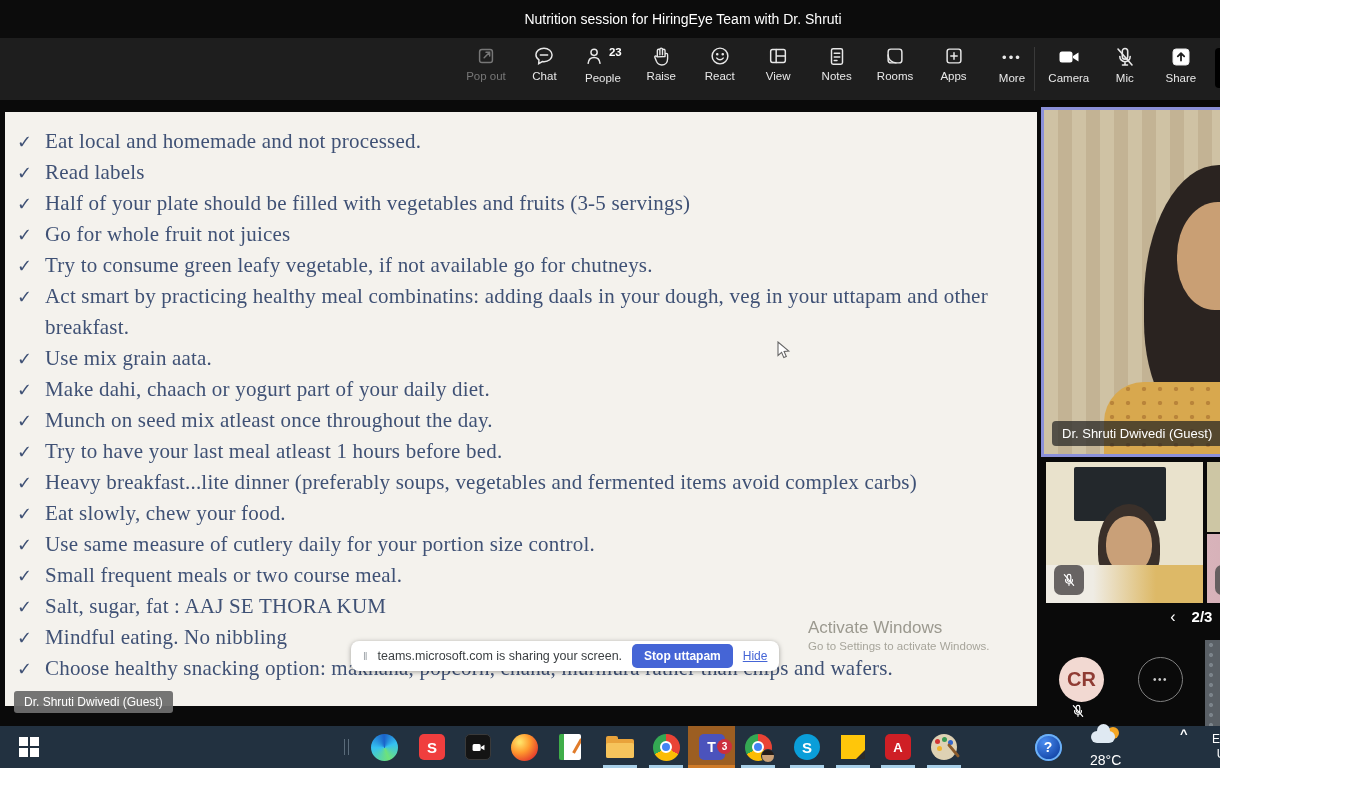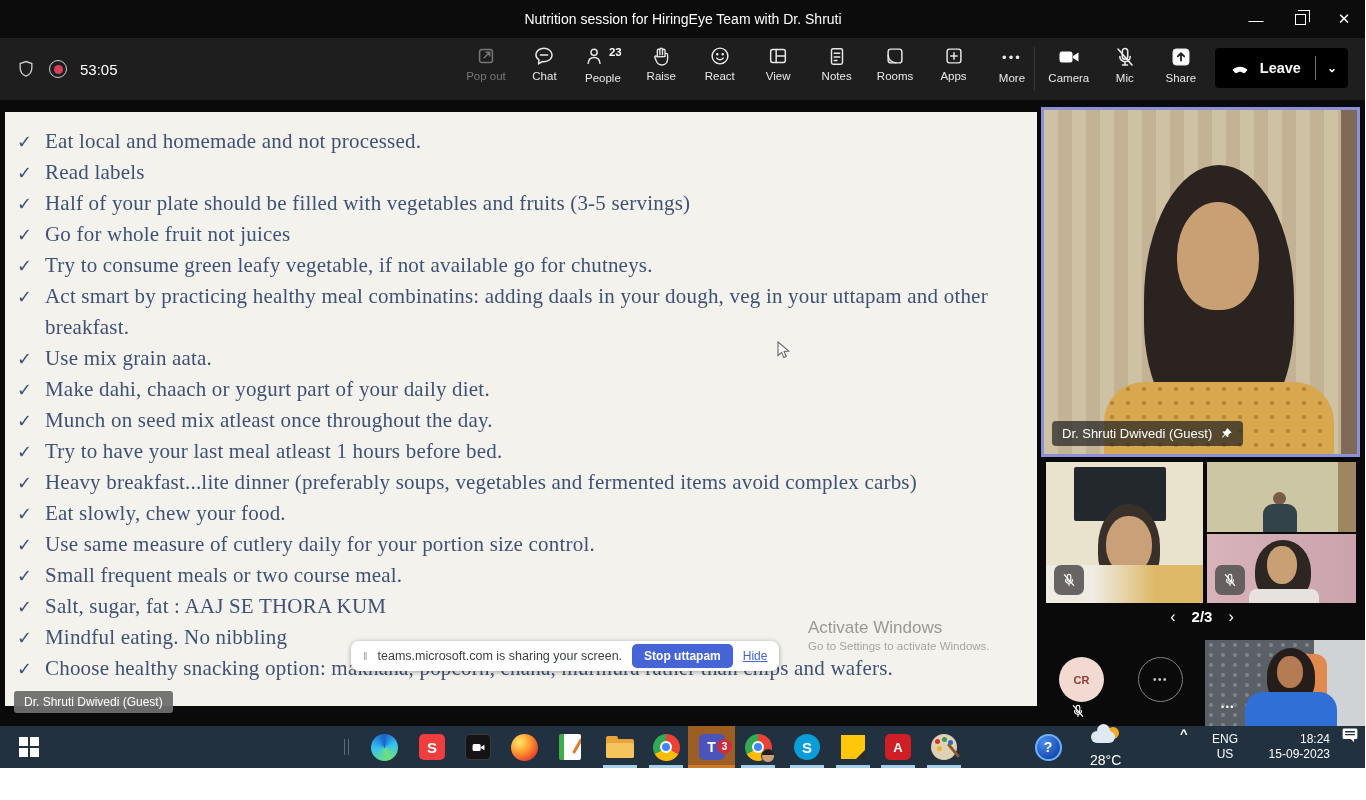--- a/index.html
+++ b/index.html
@@ -1,17 +1,17 @@
 <!DOCTYPE html>
 <html><head>
 <meta charset="utf-8">
 <style>
   * { margin:0; padding:0; box-sizing:border-box; }
   html,body { width:1366px; height:800px; font-family:"Liberation Sans",sans-serif; }
-  #screen { position:relative; width:1365px; height:800px; background:#fff; overflow:hidden; }
+  #screen { position:relative; width:1220px; height:800px; background:#fff; overflow:hidden; }
   .abs { position:absolute; }
 
   
   .titlebar { left:0; top:0; width:1366px; height:38px; background:#0c0c0c; }
   .title { width:100%; text-align:center; line-height:38px; color:#fff; font-size:14px; }
   .wctrl { top:0; height:38px; width:44px; display:flex; align-items:center; justify-content:center; color:#fff; font-size:15px; }
   .restore-box { width:11px; height:11px; border:1.5px solid #fff; position:relative; background:#0c0c0c; }
   .restore-box::before { content:""; position:absolute; left:2px; top:-4.5px; width:11px; height:11px; border:1.5px solid #fff; border-bottom:none; border-left:none; }
 
   
@@ -78,21 +78,21 @@
   .thC { left:1207px; top:534px; width:149px; height:69px; background:linear-gradient(90deg,#d8b3ba,#caa3ac); }
   .thC .hairC { position:absolute; left:48px; top:6px; width:56px; height:62px; background:#2e2622; border-radius:50% 50% 42% 42%; }
   .thC .faceC { position:absolute; left:60px; top:12px; width:30px; height:38px; background:#c99f74; border-radius:48%; }
   .thC .topC { position:absolute; left:42px; bottom:0; width:70px; height:14px; background:#e8e2df; border-radius:8px 8px 0 0; }
   .micbadge { position:absolute; left:8px; bottom:8px; width:30px; height:30px; background:rgba(92,88,88,.92); border-radius:7px; display:flex; align-items:center; justify-content:center; }
 
   .pager { left:1150px; top:604px; width:104px; display:flex; align-items:center; justify-content:center; gap:16px; color:#fff; }
   .pchev { font-size:16px; line-height:26px; }
   .plabel { font-size:15px; font-weight:600; line-height:26px; }
 
-  .avatarCR { left:1059px; top:657px; width:45px; height:45px; border-radius:50%; background:#f2d9d2; color:#8f3b33; font-weight:700; font-size:11px; display:flex; align-items:center; justify-content:center; }
+  .avatarCR { left:1059px; top:657px; width:45px; height:45px; border-radius:50%; background:#f2d9d2; color:#8f3b33; font-weight:700; font-size:20px; display:flex; align-items:center; justify-content:center; }
   .mic-small { left:1070px; top:703px; }
   .morecircle { left:1138px; top:657px; width:45px; height:45px; border-radius:50%; border:1px solid #808080; color:#c8c8c8; display:flex; align-items:center; justify-content:center; font-size:10px; letter-spacing:1.5px; }
   .thD { left:1205px; top:640px; width:161px; height:86px; background:linear-gradient(90deg,#5a6066 0 68%,#cfd3d6 68%); }
   .thD .wallpat { position:absolute; left:0; top:0; width:110px; height:100%; background-image:radial-gradient(#7b838a 2px, transparent 2.5px); background-size:12px 10px; }
   .thD .chairD { position:absolute; left:78px; top:14px; width:44px; height:62px; background:#e08a4e; border-radius:12px; }
   .thD .hairD { position:absolute; left:62px; top:8px; width:48px; height:56px; background:#241d19; border-radius:50% 50% 40% 40%; }
   .thD .faceD { position:absolute; left:72px; top:16px; width:26px; height:32px; background:#b57b52; border-radius:48%; }
   .thD .bodyD { position:absolute; left:40px; bottom:0; width:92px; height:34px; background:#2f6fd6; border-radius:18px 18px 0 0; }
   .thD .dotsD { position:absolute; left:16px; bottom:14px; color:#fff; font-size:9px; letter-spacing:1.5px; }
 
@@ -167,29 +167,20 @@
       </div>
     <div class="abs wctrl" style="right:44px;">
         <span class="restore-box"></span>
       </div>
     <div class="abs wctrl" style="right:0;">
         <span>✕</span>
       </div>
   </div>
 
   <div class="abs toolbar">
-    <div class="tleft">
-      <svg width="20" height="20" viewBox="0 0 24 24" fill="none" stroke="#c9c9c9" stroke-width="1.6">
-          <path d="M12 3l7 2.5v5c0 5-3 8.5-7 10-4-1.5-7-5-7-10v-5z"></path>
-        </svg>
-      <span class="rec-outer">
-          <span class="rec-inner"></span>
-        </span>
-      <span class="timer">53:05</span>
-    </div>
 
     <div class="tcenter">
       <div class="tbtn disabled">
         <svg width="22" height="22" viewBox="0 0 24 24" fill="none" stroke-width="1.6" stroke-linecap="round">
             <rect x="5" y="5" width="14" height="14" rx="2.5"></rect>
             <path d="M10 14l6-6M16 12V8h-4"></path>
           </svg>
         <span>Pop out</span>
       </div>
       <div class="tbtn">

